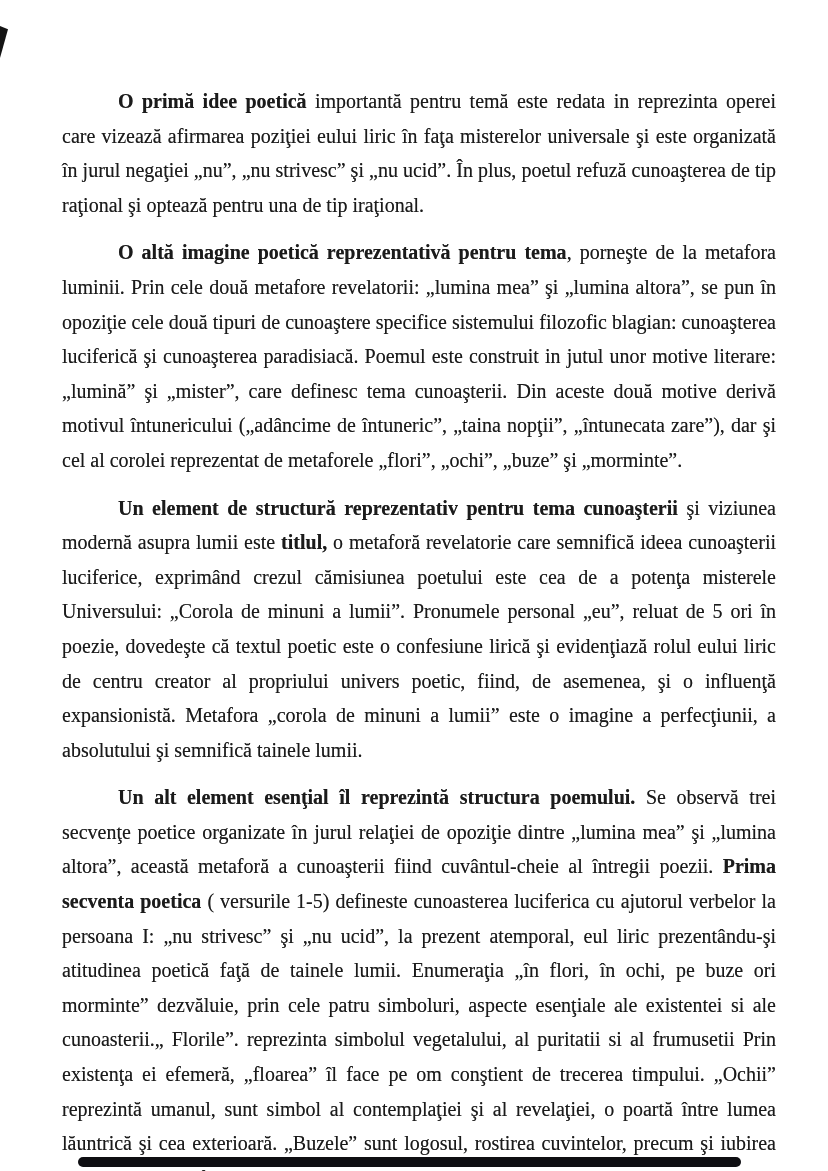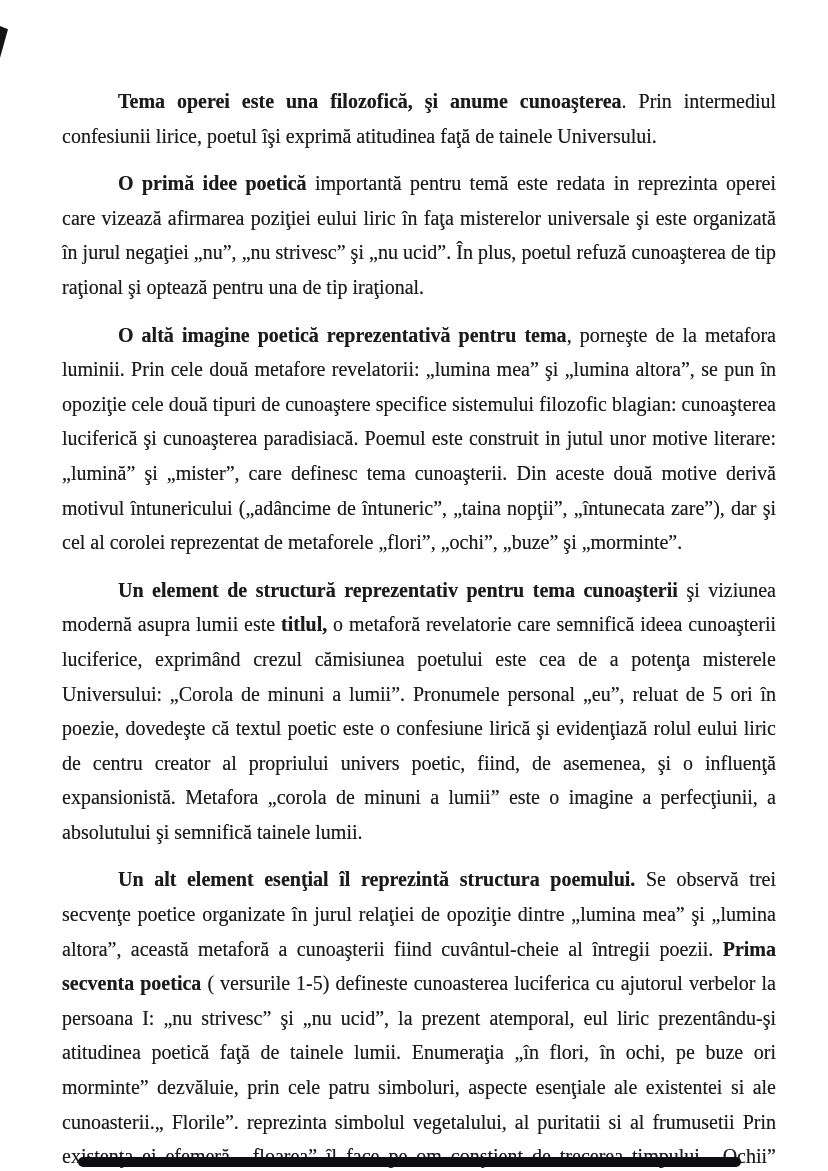--- a/index.html
+++ b/index.html
@@ -54,20 +54,19 @@
     border-radius: 5px;
     background: var(--bar-color, #0e0e12);
   }
 </style>
 </head>
 <body>
 
 <div class="page">
   <div class="corner-artifact"></div>
   <main class="content" id="content">
-      <p><b>Tema operei este una filozofică, şi anume cunoaşterea</b><span>. Prin intermediul confesiunii lirice, poetul îşi exprimă atitudinea faţă de tainele Universului.</span></p>
       <p><b>O primă idee poetică</b><span> importantă pentru temă este redata in reprezinta operei care vizează afirmarea poziţiei eului liric în faţa misterelor universale şi este organizată în jurul negaţiei „nu”, „nu strivesc” şi „nu ucid”. În plus, poetul refuză cunoaşterea de tip raţional şi optează pentru una de tip iraţional.</span></p>
       <p><b>O altă imagine poetică reprezentativă pentru tema</b><span>, porneşte de la metafora luminii. Prin cele două metafore revelatorii: „lumina mea” şi „lumina altora”, se pun în opoziţie cele două tipuri de cunoaştere specifice sistemului filozofic blagian: cunoaşterea luciferică şi cunoaşterea paradisiacă. Poemul este construit in jutul unor motive literare: „lumină” şi „mister”, care definesc tema cunoaşterii. Din aceste două motive derivă motivul întunericului („adâncime de întuneric”, „taina nopţii”, „întunecata zare”), dar şi cel al corolei reprezentat de metaforele „flori”, „ochi”, „buze” şi „morminte”.</span></p>
       <p><b>Un element de structură reprezentativ pentru tema cunoaşterii</b><span> şi viziunea modernă asupra lumii este </span><b>titlul,</b><span> o metaforă revelatorie care semnifică ideea cunoaşterii luciferice, exprimând crezul cămisiunea poetului este cea de a potenţa misterele Universului: „Corola de minuni a lumii”. Pronumele personal „eu”, reluat de 5 ori în poezie, dovedeşte că textul poetic este o confesiune lirică şi evidenţiază rolul eului liric de centru creator al propriului univers poetic, fiind, de asemenea, şi o influenţă expansionistă. Metafora „corola de minuni a lumii” este o imagine a perfecţiunii, a absolutului şi semnifică tainele lumii.</span></p>
       <p><b>Un alt element esenţial îl reprezintă structura poemului.</b><span> Se observă trei secvenţe poetice organizate în jurul relaţiei de opoziţie dintre „lumina mea” şi „lumina altora”, această metaforă a cunoaşterii fiind cuvântul-cheie al întregii poezii. </span><b>Prima secventa poetica</b><span> ( versurile 1-5) defineste cunoasterea luciferica cu ajutorul verbelor la persoana I: „nu strivesc” şi „nu ucid”, la prezent atemporal, eul liric prezentându-şi atitudinea poetică faţă de tainele lumii. Enumeraţia „în flori, în ochi, pe buze ori morminte” dezvăluie, prin cele patru simboluri, aspecte esenţiale ale existentei si ale cunoasterii.„ Florile”. reprezinta simbolul vegetalului, al puritatii si al frumusetii Prin existenţa ei efemeră, „floarea” îl face pe om conştient de trecerea timpului. „Ochii” reprezintă umanul, sunt simbol al contemplaţiei şi al revelaţiei, o poartă între lumea lăuntrică şi cea exterioară. „Buzele” sunt logosul, rostirea cuvintelor, precum şi iubirea din care se naşte fiinţa umană.</span></p>
     </main>
   <div class="home-bar"></div>
 </div>
 
 </body></html>

